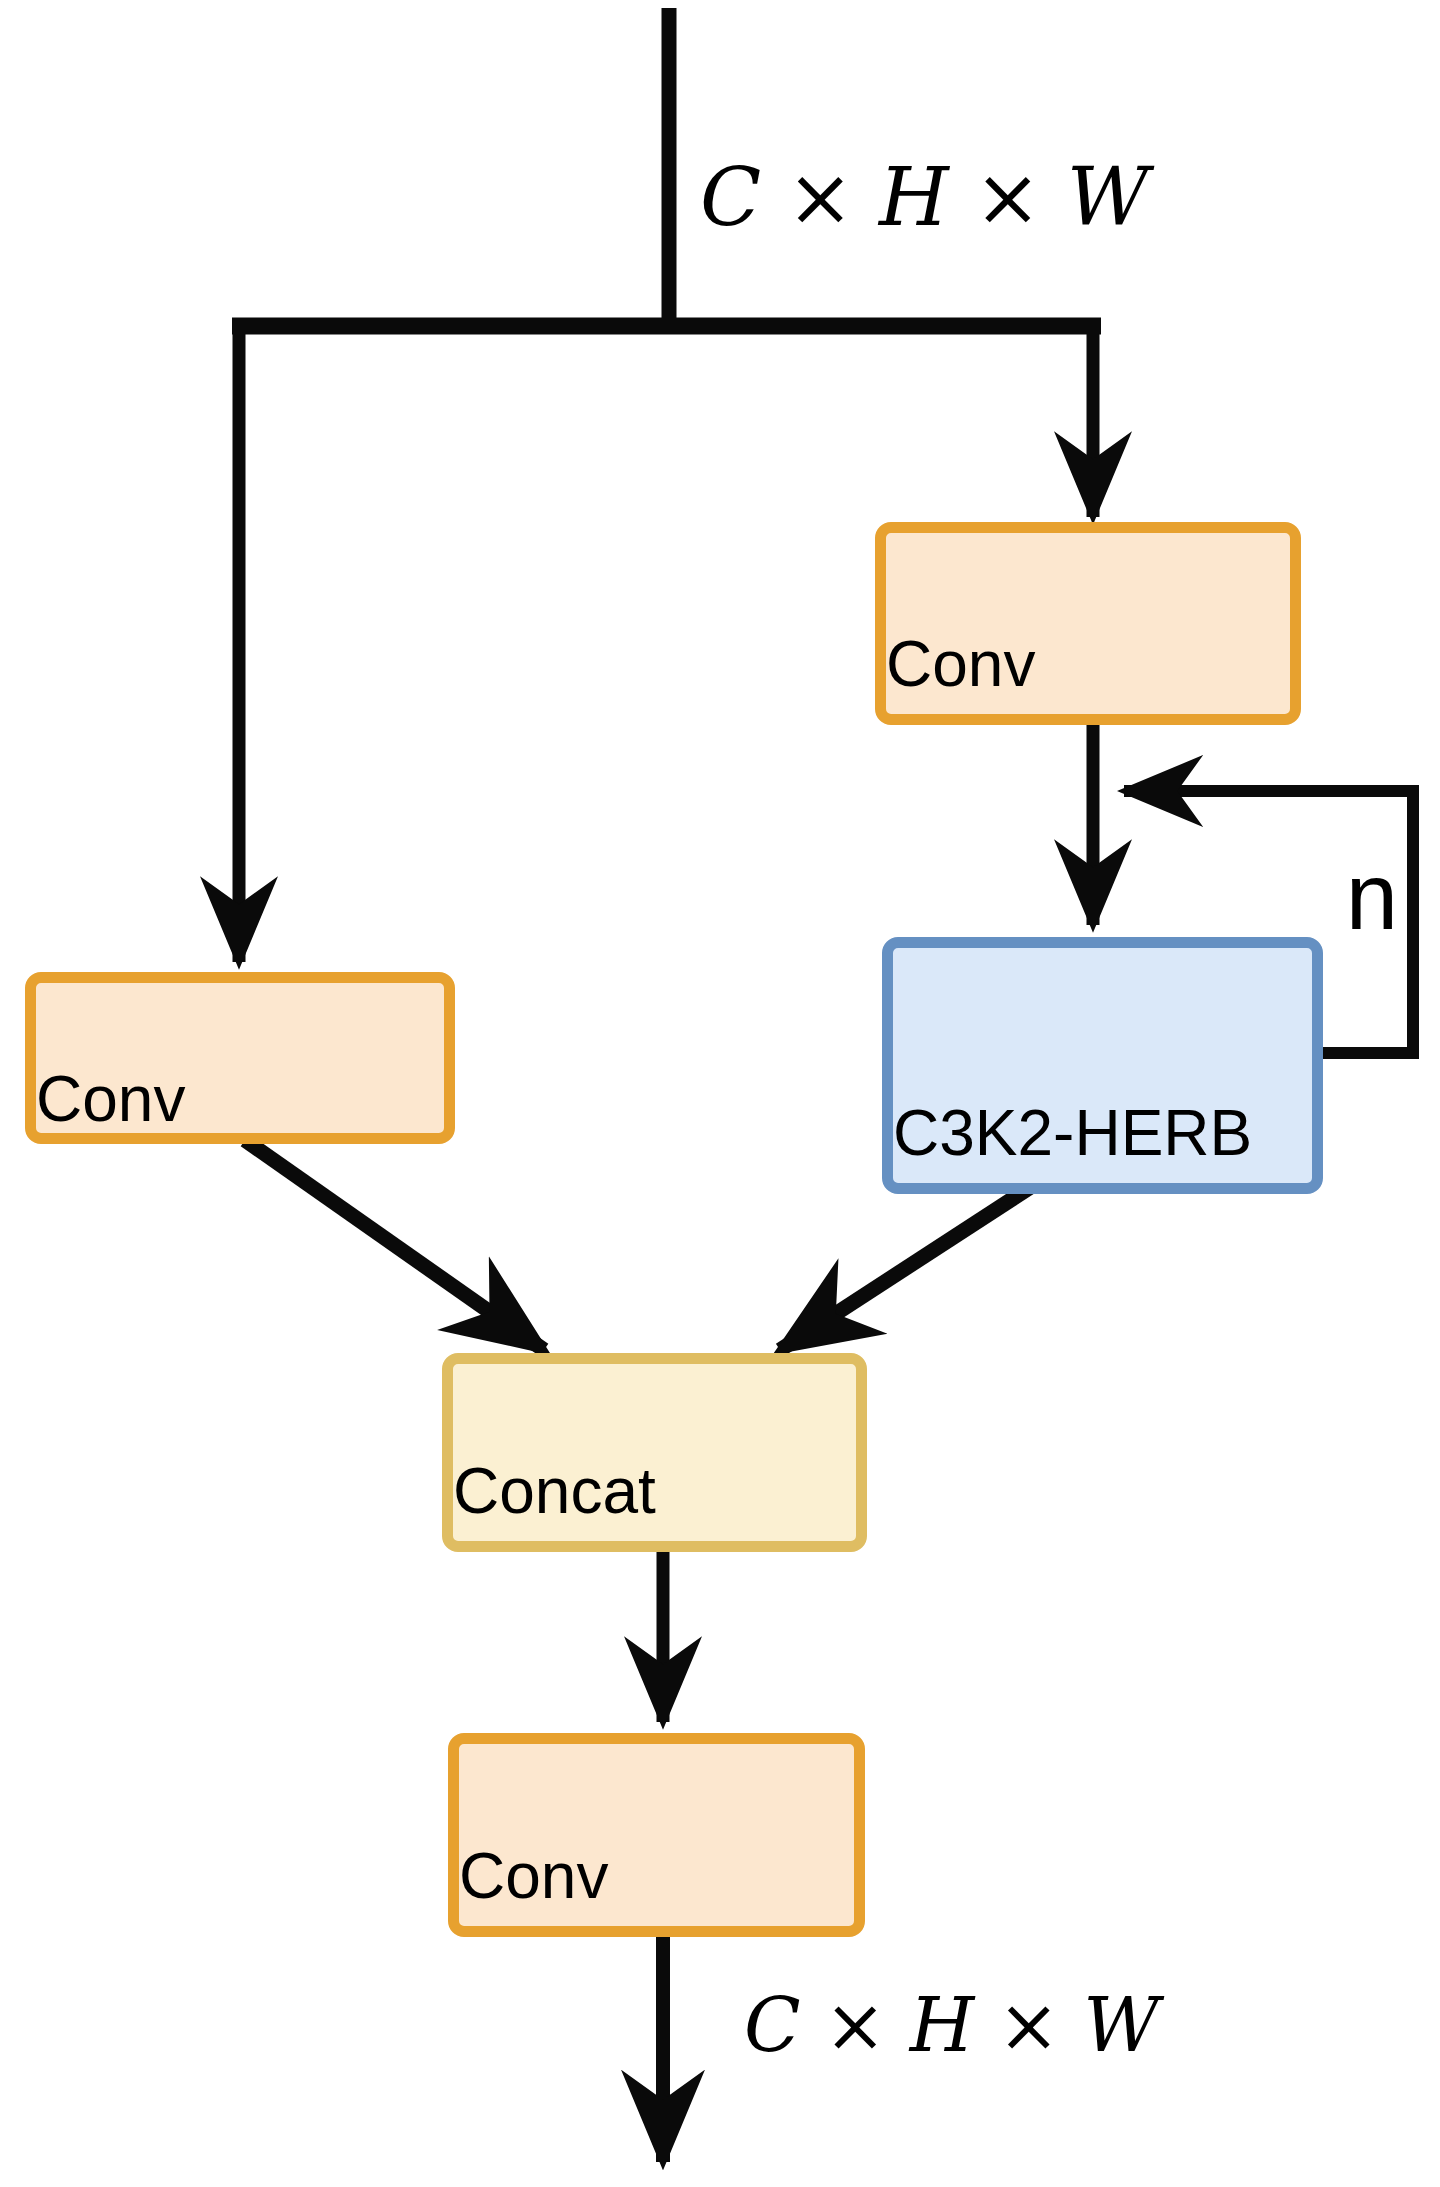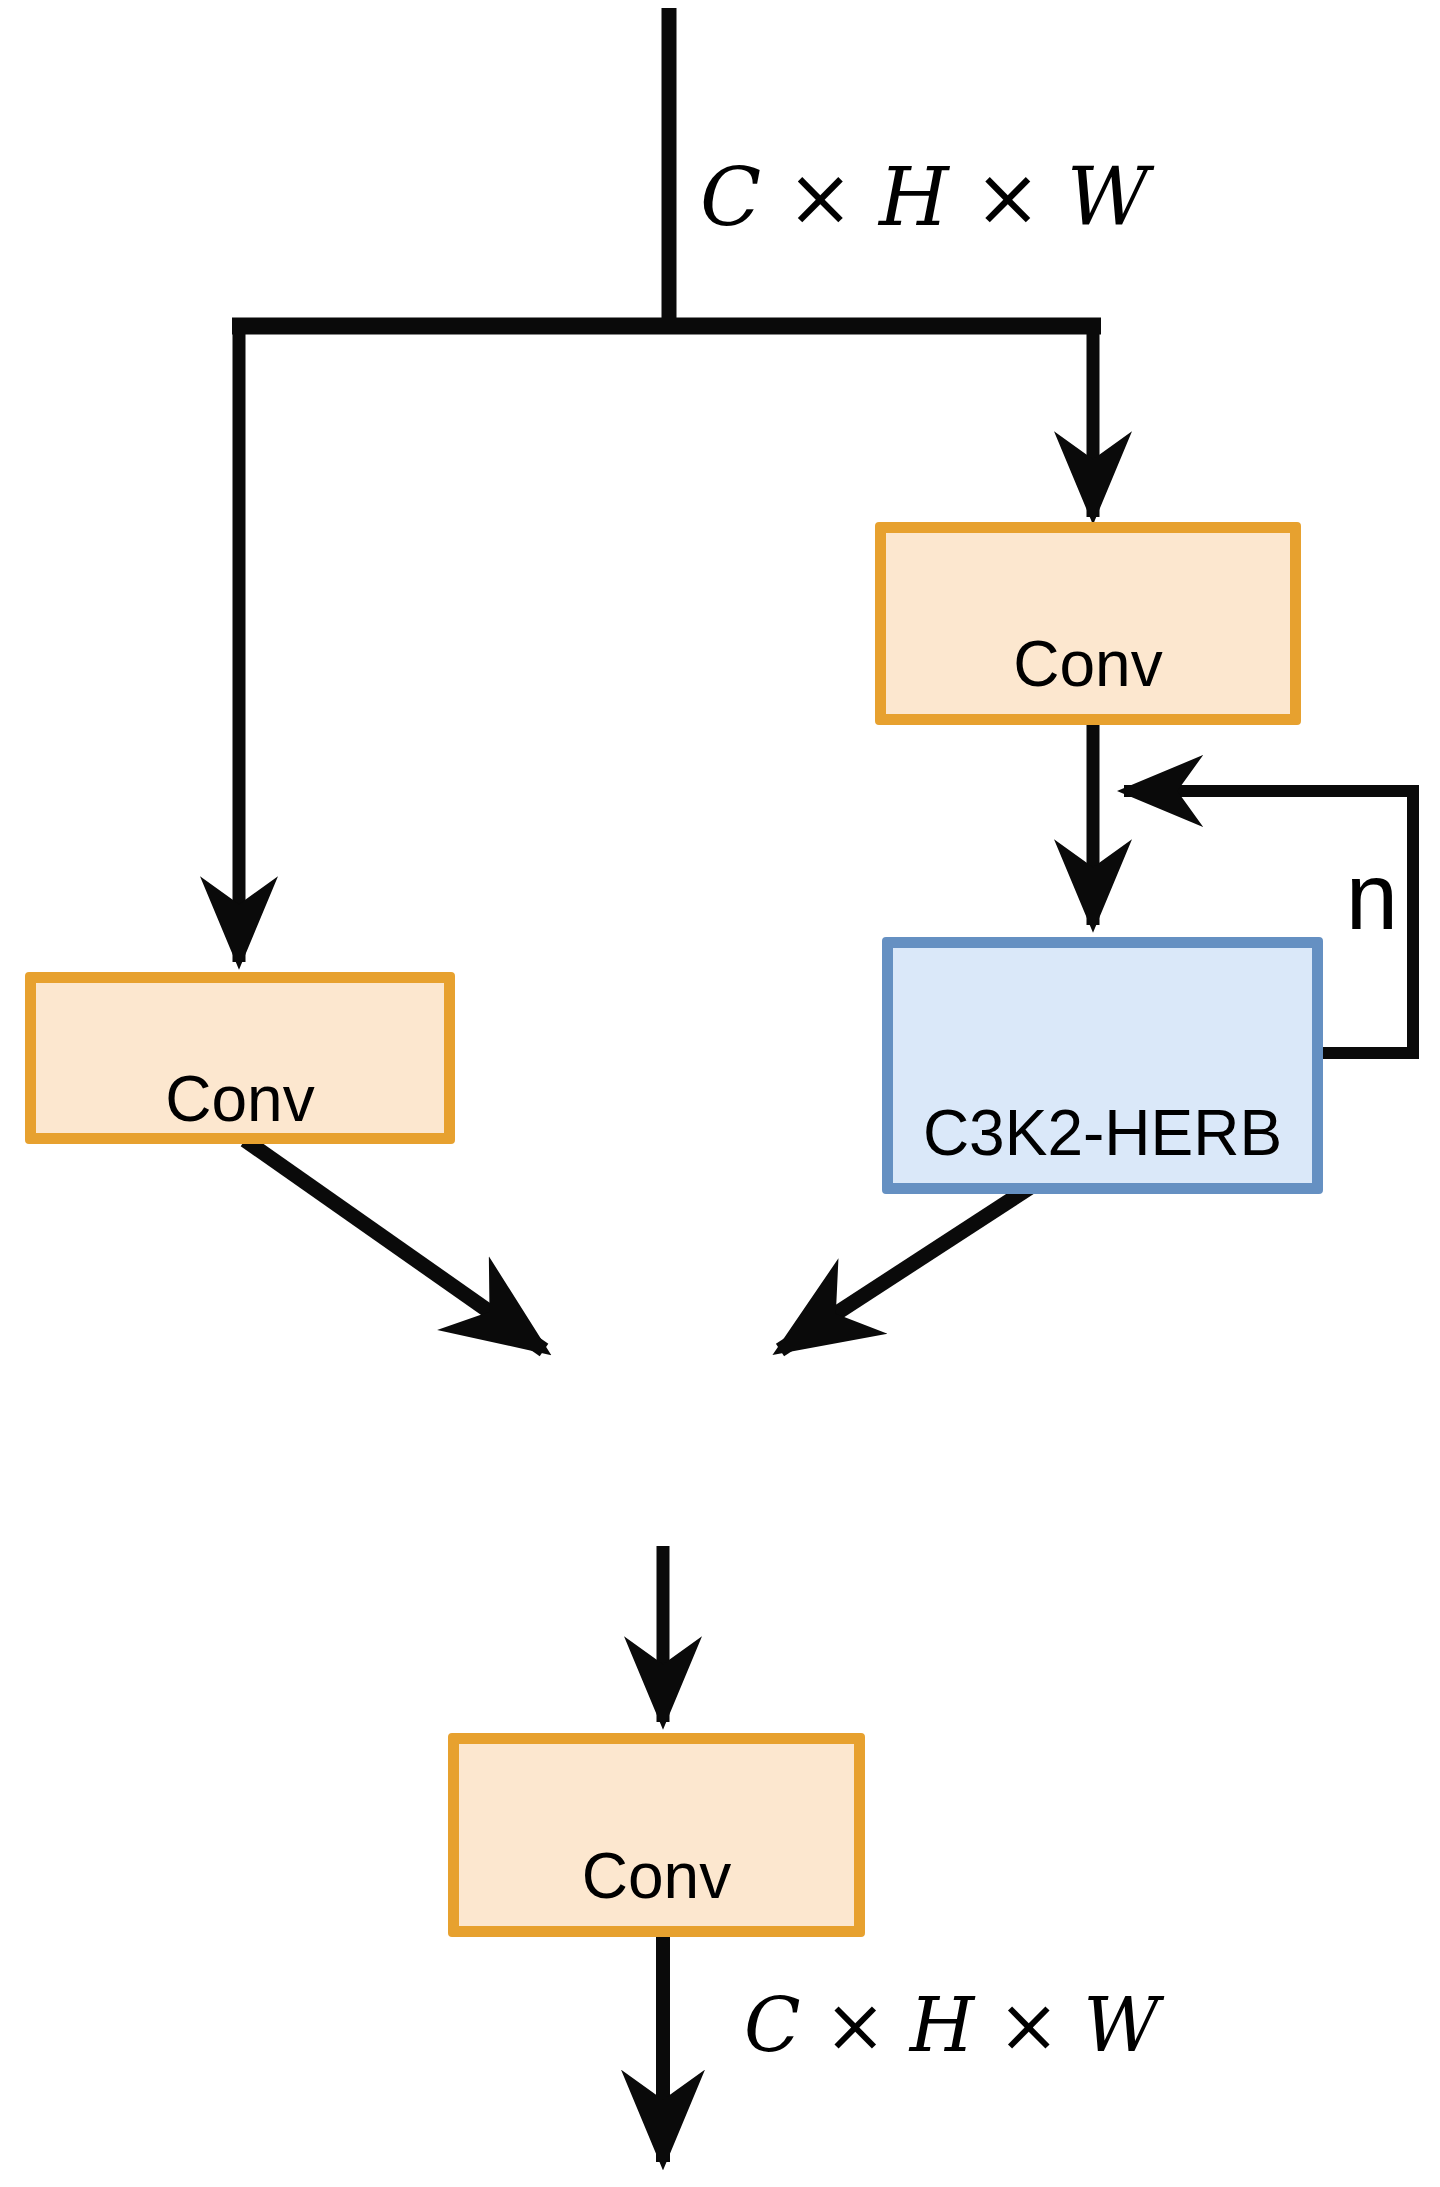--- a/index.html
+++ b/index.html
@@ -26,24 +26,23 @@
     stroke: var(--c-edge, #0a0a0a);
     stroke-linejoin: miter;
   }
   .head {
     fill: var(--c-edge, #0a0a0a);
   }
   .node {
     position: absolute;
     box-sizing: border-box;
     border: 11px solid #888;
-    border-radius: 4px;
+    border-radius: 16px;
     display: flex;
     align-items: flex-end;
-    justify-content: center;
   }
   .node .node-label {
     font-size: 64px;
     line-height: 1;
     color: var(--c-text, #000000);
     padding-bottom: 18px;
     white-space: nowrap;
   }
   .node.low .node-label {
     padding-bottom: 2px;
@@ -111,20 +110,23 @@
   </div>
 
   <div class="node conv" style="left:875px; top:522px; width:426px; height:203px;">
     <span class="node-label">Conv</span>
   </div>
 
   <div class="node herb" style="left:882px; top:937px; width:441px; height:257px;">
     <span class="node-label">C3K2-HERB</span>
   </div>
 
+  <div class="node concat" style="left:442px; top:1353px; width:425px; height:199px;">
+    <span class="node-label">Concat</span>
+  </div>
 
   <div class="node conv" style="left:448px; top:1733px; width:417px; height:204px;">
     <span class="node-label">Conv</span>
   </div>
 
   <div class="math-label input">C × H × W</div>
 
   <div class="math-label output">C × H × W</div>
 
   <div class="loop-label">n</div>

